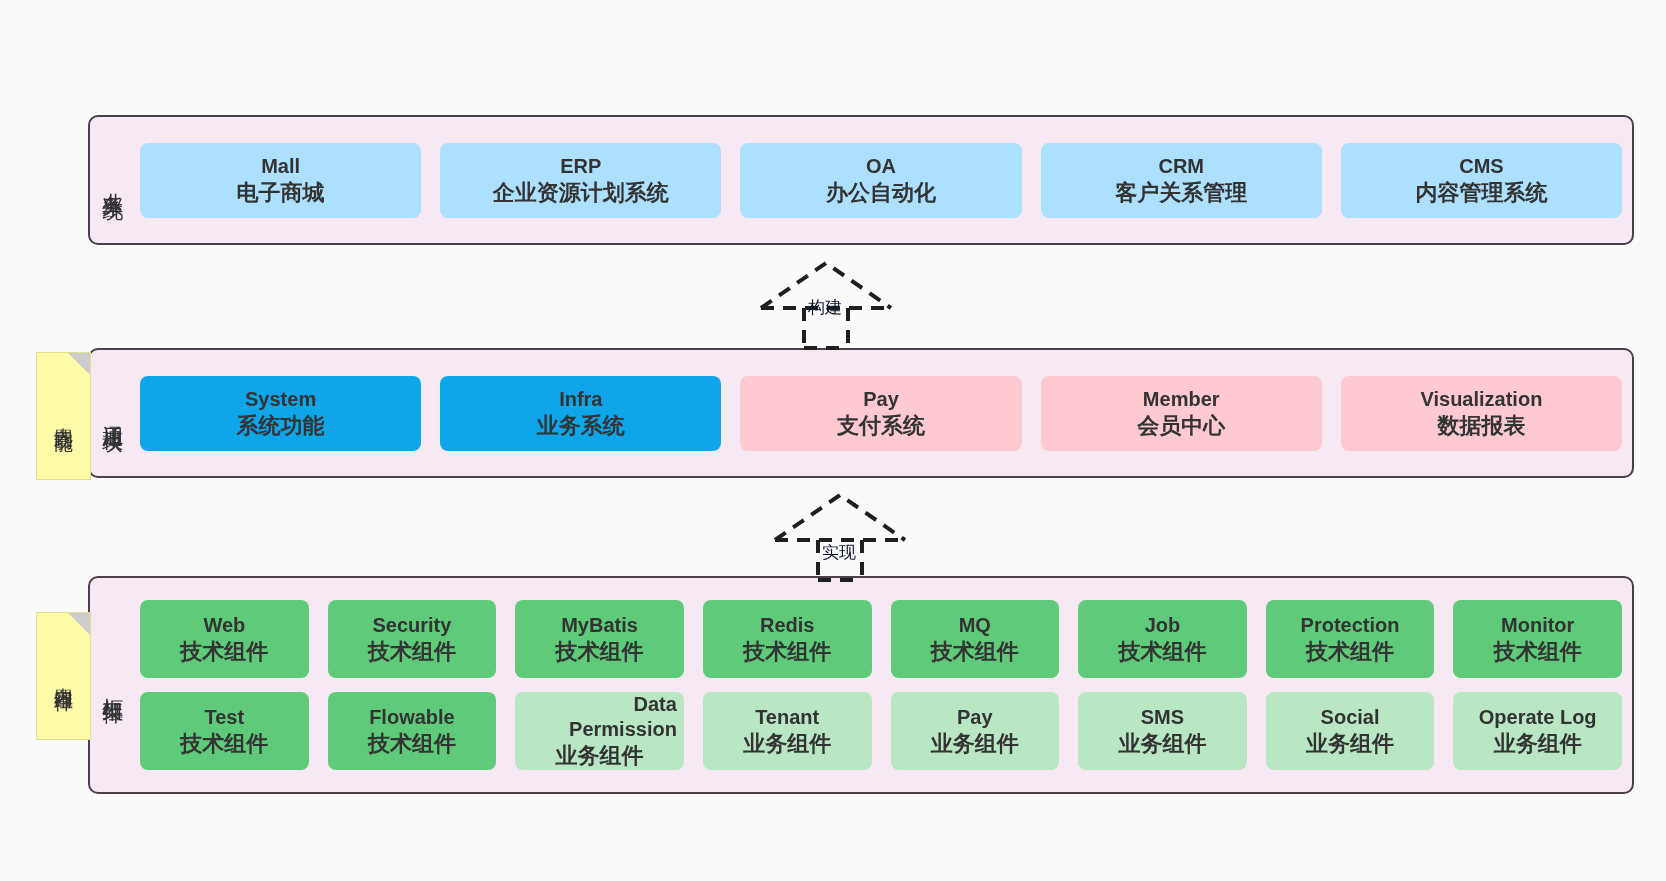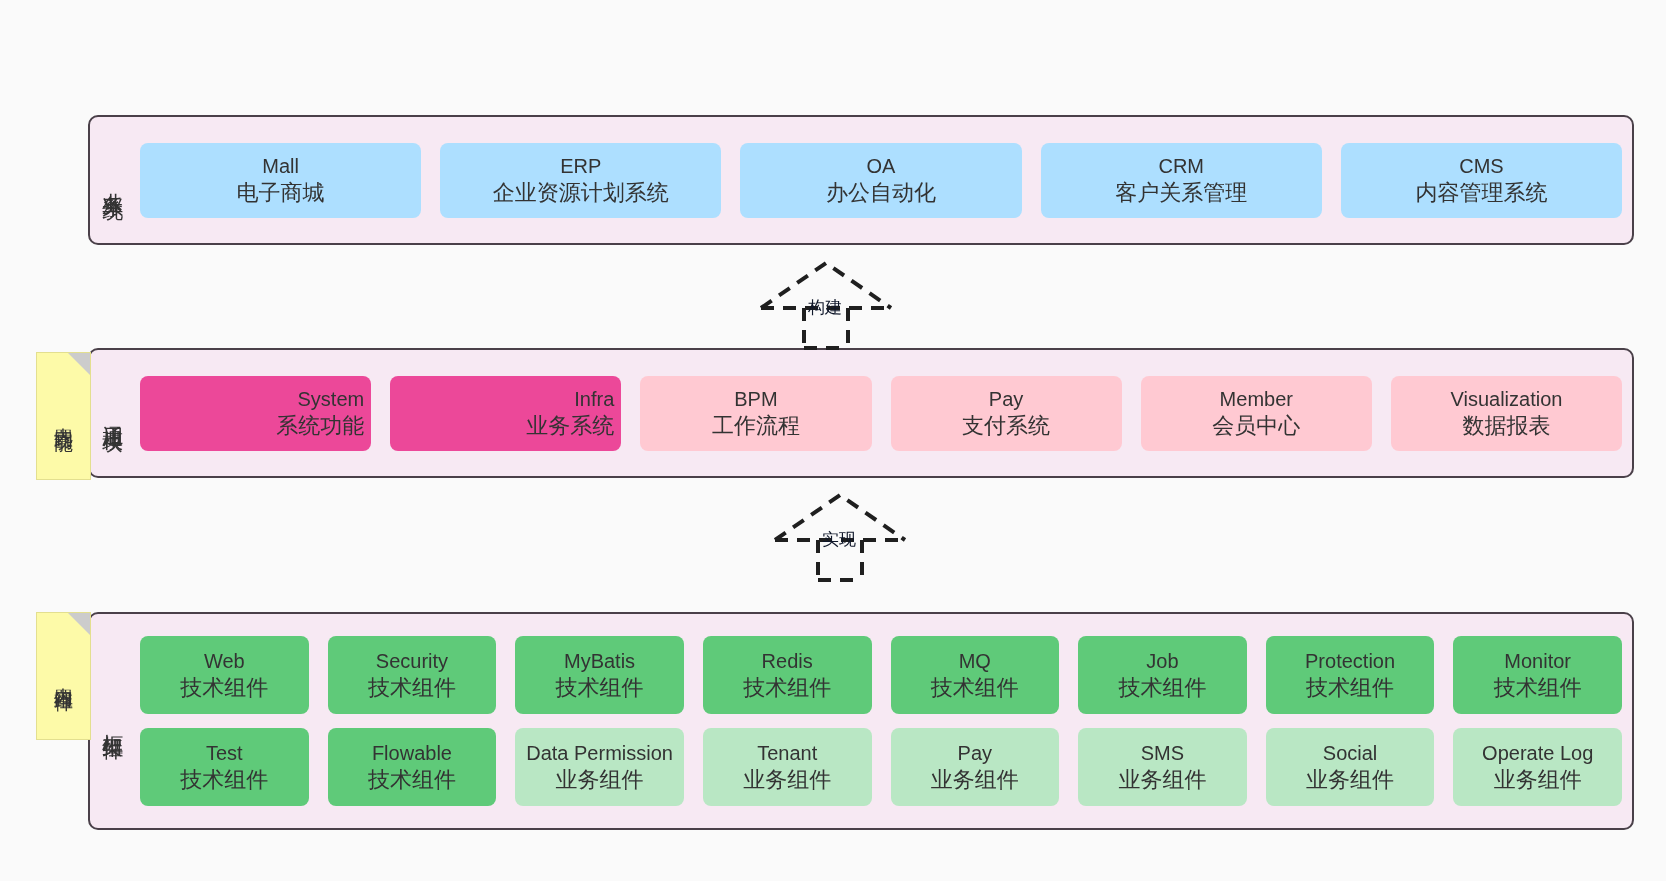--- a/index.html
+++ b/index.html
@@ -50,20 +50,21 @@
     display: flex;
     flex-direction: column;
     justify-content: center;
     gap: 14px;
     padding: 0 10px 0 4px;
   }
   .band-row {
     display: flex;
     gap: 19px;
     align-items: stretch;
+    font-weight: bold;
   }
 
   
   .card {
     box-sizing: border-box;
     flex: 1 1 0;
     min-width: 0;
     border-radius: 8px;
     display: flex;
     flex-direction: column;
@@ -75,21 +76,21 @@
     color: #333333;
     user-select: none;
   }
   .card .en {
     font-size: 20px;
   }
   .card .cn {
     font-size: 22px;
   }
   .card.blue   { background: #addfff; }
-  .card.red    { background: #ec4899; align-items: flex-end; }
+  .card.red    { background: #0ea5e9; }
   .card.pink   { background: #ffc9d2; }
   .card.green  { background: #5fca79; }
   .card.lgreen { background: #b9e7c4; text-align: right; }
 
   
   .band-1 .card, .band-2 .card { height: 75px; }
   .band-3 .card { height: 78px; }
 
   
   .note {
@@ -192,24 +193,20 @@
 
         <div class="card red">
           <span class="en">System</span>
           <span class="cn">系统功能</span>
         </div>
         <div class="card red">
           <span class="en">Infra</span>
           <span class="cn">业务系统</span>
         </div>
         <div class="card pink">
-          <span class="en">BPM</span>
-          <span class="cn">工作流程</span>
-        </div>
-        <div class="card pink">
           <span class="en">Pay</span>
           <span class="cn">支付系统</span>
         </div>
         <div class="card pink">
           <span class="en">Member</span>
           <span class="cn">会员中心</span>
         </div>
         <div class="card pink">
           <span class="en">Visualization</span>
           <span class="cn">数据报表</span>
@@ -220,29 +217,29 @@
   </div>
 
   <div class="arrow" style="left:770px; top:490px; width:150px; height:92px;">
     <svg width="150" height="92" viewBox="0 0 150 92">
       <polyline points="5,50 70,5 135,50" fill="none" stroke="#1f1f1f" stroke-width="4" stroke-dasharray="13,9" stroke-linecap="butt"></polyline>
       <polyline points="5,50 135,50" fill="none" stroke="#1f1f1f" stroke-width="4" stroke-dasharray="13,9"></polyline>
       <polyline points="48,50 48,92" fill="none" stroke="#1f1f1f" stroke-width="4" stroke-dasharray="13,9"></polyline>
       <polyline points="92,50 92,92" fill="none" stroke="#1f1f1f" stroke-width="4" stroke-dasharray="13,9"></polyline>
       <polyline points="48,90 92,90" fill="none" stroke="#1f1f1f" stroke-width="4" stroke-dasharray="13,9"></polyline>
     </svg>
-    <span class="lbl" style="left:52px; top:38px;">实现</span>
+    <span class="lbl" style="left:52px; top:51px;">实现</span>
   </div>
 
   <div class="note" style="left:36px; top:612px; height:128px;">
     <span class="fold"></span>
     <span>内置组件</span>
   </div>
 
-  <div class="band band-3" style="left:88px; top:612px; width:1546px; height:218px;">
+  <div class="band band-3" style="left:88px; top:576px; width:1546px; height:218px;">
     <div class="band-title">框架组件</div>
     <div class="band-body">
 
       <div class="band-row">
         <div class="card green">
           <span class="en">Web</span>
           <span class="cn">技术组件</span>
         </div>
         <div class="card green">
           <span class="en">Security</span>

